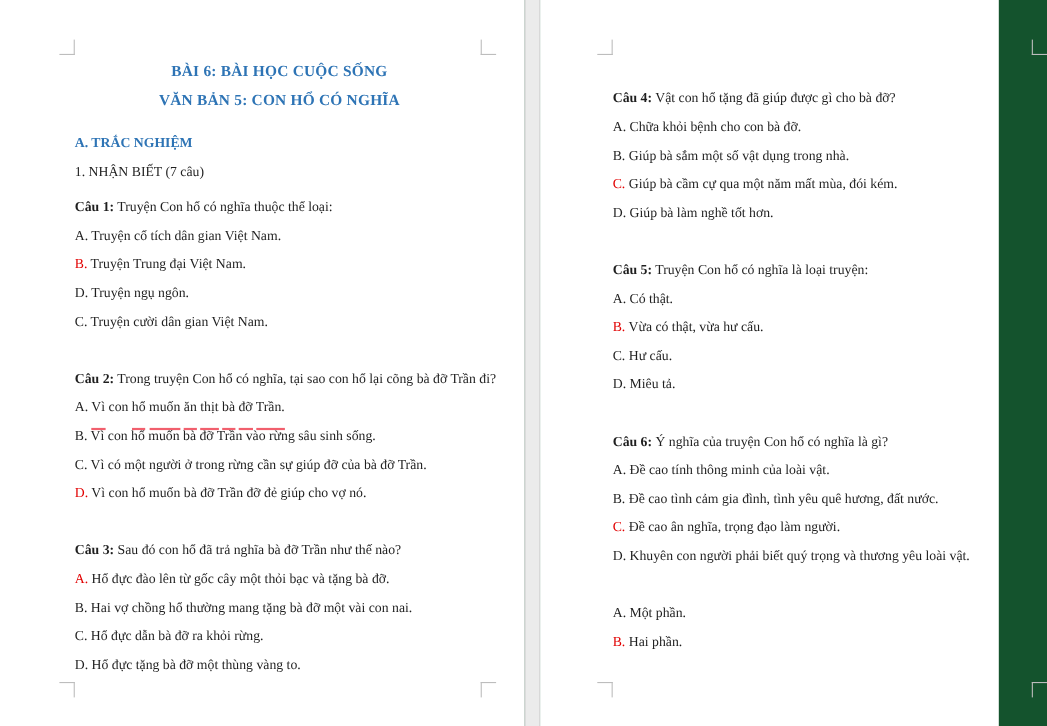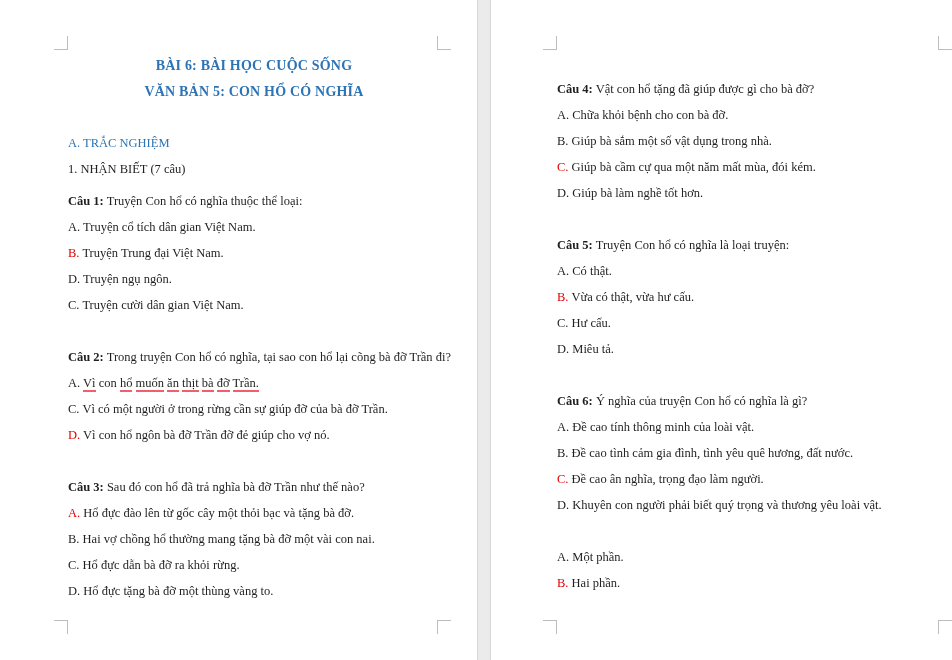--- a/index.html
+++ b/index.html
@@ -13,21 +13,21 @@
     --gapline:#d8d8d8;
   }
   *{margin:0;padding:0;box-sizing:border-box;}
   html,body{width:952px;height:660px;overflow:hidden;background:#fff;}
   body{font-family:"Liberation Serif","DejaVu Serif",serif;color:var(--ink);}
   .canvas{position:relative;width:952px;height:660px;background:#14532d;}
 
   
   .page{position:absolute;top:0;height:660px;background:#fff;}
   .page1{left:0;width:477px;}
-  .page2{left:491px;width:461px;}
+  .page2{left:491px;width:417px;}
   .gap{position:absolute;left:477px;top:0;width:14px;height:660px;
        background:var(--gapbg);border-left:1px solid var(--gapline);border-right:1px solid var(--gapline);}
 
   
   .crop{position:absolute;width:14px;height:14px;}
   .crop.tl{border-right:1px solid var(--crop);border-bottom:1px solid var(--crop);}
   .crop.tr{border-left:1px solid var(--crop);border-bottom:1px solid var(--crop);}
   .crop.bl{border-right:1px solid var(--crop);border-top:1px solid var(--crop);}
   .crop.br{border-left:1px solid var(--crop);border-top:1px solid var(--crop);}
   
@@ -36,28 +36,28 @@
   
   .p2.tl{left:52px;top:36px;} .p2.tr{left:447px;top:36px;}
   .p2.bl{left:52px;top:620px;} .p2.br{left:447px;top:620px;}
 
   
   .content{position:absolute;top:53px;font-size:12.5px;}
   .c1{left:68px;width:372px;}
   .c2{left:66px;width:384px;padding-top:23px;}
   .line{height:26px;line-height:26px;white-space:nowrap;}
   .title{font-weight:bold;font-size:14px;color:var(--blue);text-align:center;letter-spacing:.2px;}
-  .secA{font-weight:normal;color:var(--blue);margin-top:25px;}
+  .secA{font-weight:bold;color:var(--blue);margin-top:12px;}
   .sec1{font-weight:normal;}
   .qblock{margin-top:26px;}
   .qblock.first{margin-top:6px;}
   .qlabel{font-weight:bold;}
   .letter{}
   .letter.red{color:var(--red);}
-  .sq{border-bottom:2px solid var(--squiggle);padding-bottom:0px;}
+  .sq{border-bottom:2px solid var(--squiggle);padding-bottom:12px;}
 
   
   .handle{position:absolute;left:8px;top:57px;height:24px;display:flex;align-items:center;gap:8px;
           font-family:"Liberation Sans","DejaVu Sans",sans-serif;color:var(--handle);}
   .hbadge{font-size:14px;line-height:1;color:#a6a6a6;}
   .hbadge sub{font-size:9px;}
   .dots{display:grid;grid-template-columns:repeat(2,3px);grid-template-rows:repeat(3,3px);gap:3px;cursor:grab;}
   .dots i{width:3px;height:3px;background:#9e9e9e;border-radius:0.5px;display:block;}
 </style>
 </head>
@@ -91,22 +91,23 @@
           <div class="qblock first">
             <div class="line"><span class="qlabel">Câu 1:</span><span> Truyện Con hổ có nghĩa thuộc thể loại:</span></div>
             <div class="line"><span class="letter">A.</span> <span>Truyện cổ tích dân gian Việt Nam.</span></div>
             <div class="line"><span class="letter red">B.</span> <span>Truyện Trung đại Việt Nam.</span></div>
             <div class="line"><span class="letter">D.</span> <span>Truyện ngụ ngôn.</span></div>
             <div class="line"><span class="letter">C.</span> <span>Truyện cười dân gian Việt Nam.</span></div>
           </div>
           <div class="qblock">
             <div class="line"><span class="qlabel">Câu 2:</span><span> Trong truyện Con hổ có nghĩa, tại sao con hổ lại cõng bà đỡ Trần đi?</span></div>
             <div class="line"><span class="letter">A.</span> <span><span class="sq">Vì</span> <span>con</span> <span class="sq">hổ</span> <span class="sq">muốn</span> <span class="sq">ăn</span> <span class="sq">thịt</span> <span class="sq">bà</span> <span class="sq">đỡ</span> <span class="sq">Trần.</span></span></div>
+            <div class="line"><span class="letter">B.</span> <span>Vì con hổ muốn bà đỡ Trần vào rừng sâu sinh sống.</span></div>
             <div class="line"><span class="letter">C.</span> <span>Vì có một người ở trong rừng cần sự giúp đỡ của bà đỡ Trần.</span></div>
-            <div class="line"><span class="letter red">D.</span> <span>Vì con hổ ngôn bà đỡ Trần đỡ đẻ giúp cho vợ nó.</span></div>
+            <div class="line"><span class="letter red">D.</span> <span>Vì con hổ muốn bà đỡ Trần đỡ đẻ giúp cho vợ nó.</span></div>
           </div>
           <div class="qblock">
             <div class="line"><span class="qlabel">Câu 3:</span><span> Sau đó con hổ đã trả nghĩa bà đỡ Trần như thế nào?</span></div>
             <div class="line"><span class="letter red">A.</span> <span>Hổ đực đào lên từ gốc cây một thỏi bạc và tặng bà đỡ.</span></div>
             <div class="line"><span class="letter">B.</span> <span>Hai vợ chồng hổ thường mang tặng bà đỡ một vài con nai.</span></div>
             <div class="line"><span class="letter">C.</span> <span>Hổ đực dẫn bà đỡ ra khỏi rừng.</span></div>
             <div class="line"><span class="letter">D.</span> <span>Hổ đực tặng bà đỡ một thùng vàng to.</span></div>
           </div>
         </div>
     </div>

